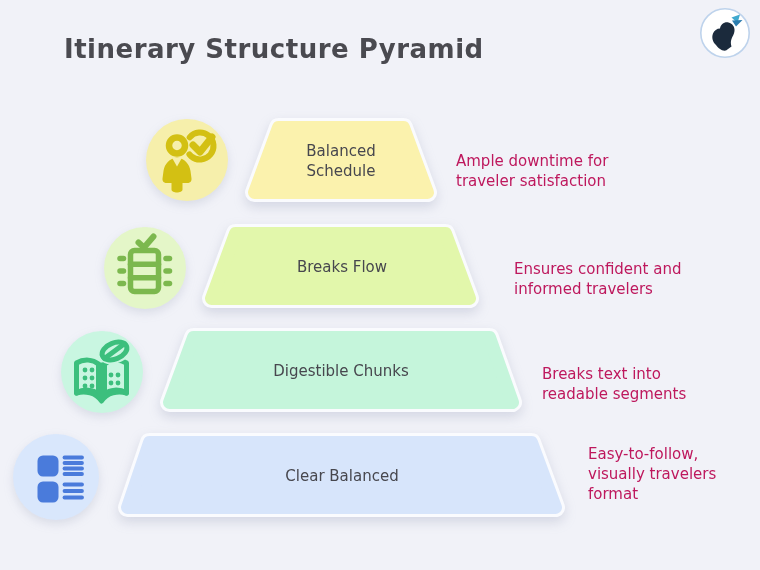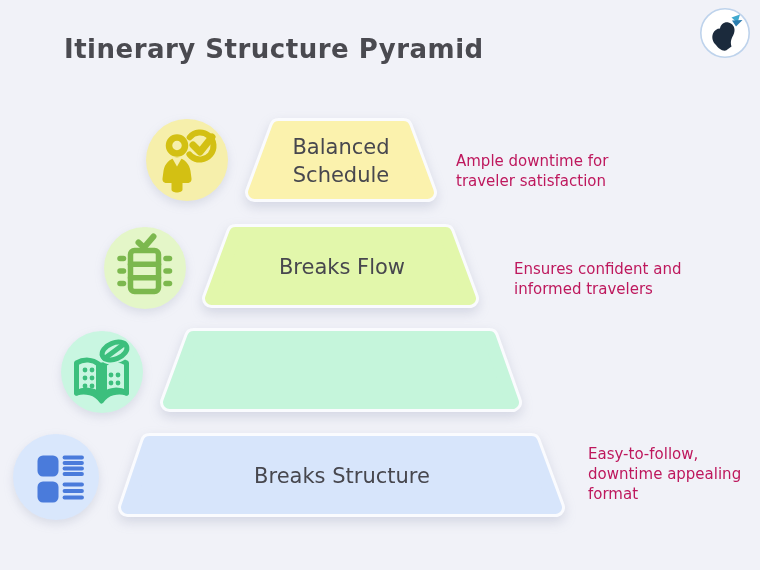--- a/index.html
+++ b/index.html
@@ -24,21 +24,21 @@
 
   .trap{filter:drop-shadow(0 5px 6px rgba(110,120,155,.22));}
   .trap-0{left:238px;top:113px;}
   .trap-1{left:195px;top:219px;}
   .trap-2{left:153px;top:323px;}
   .trap-3{left:111px;top:428px;}
 
   .label{
     display:flex;align-items:center;justify-content:center;
     text-align:center;
-    font-size:21px;line-height:1.35;
+    font-size:15px;line-height:1.35;
     color:#47474e;
   }
   .label-0{left:238px;top:113px;width:206px;height:96px;}
   .label-0 span{max-width:130px;}
   .label-1{left:195px;top:219px;width:294px;height:96px;}
   .label-2{left:153px;top:323px;width:376px;height:96px;}
   .label-3{left:111px;top:428px;width:462px;height:96px;}
 
   .icon{filter:drop-shadow(0 4px 5px rgba(110,120,155,.18));}
   .icon-0{left:146px;top:119px;}
@@ -138,20 +138,24 @@
     <g fill="none" stroke-linecap="round" stroke-width="5" stroke="#3cbf7d">
       <ellipse cx="53.5" cy="20" rx="13" ry="8" transform="rotate(-22 53.5 20)"></ellipse>
       <path d="M43.5 27.5 L63 13"></path>
     </g>
   </svg>
 
   <svg class="abs trap trap-2" width="376" height="96" viewBox="0 0 376 96">
     <path d="M40.5 14.5 L336.5 14.5 L359.5 79.5 L16.5 79.5 Z" stroke-width="19" stroke-linejoin="round" fill="#fafbfe" stroke="#fafbfe"></path>
     <path d="M40.5 14.5 L336.5 14.5 L359.5 79.5 L16.5 79.5 Z" stroke-width="13" stroke-linejoin="round" fill="#c5f5db" stroke="#c5f5db"></path>
   </svg>
+  <div class="abs label label-2">
+      <span>Digestible Chunks</span>
+    </div>
+  <div class="abs desc desc-2">Breaks text into readable segments</div>
 
   <svg class="abs icon icon-3" width="86" height="86" viewBox="0 0 86 86">
     <circle cx="43" cy="43" r="43" fill="#d9e7fc"></circle>
     <g fill="#4a7bdb">
       <rect x="24.5" y="21.5" width="21" height="21" rx="5.5"></rect>
       <rect x="24.5" y="47.5" width="21" height="21" rx="5.5"></rect>
     </g>
     <g stroke-linecap="round" stroke-width="3.8" stroke="#4a7bdb">
       <line x1="51.5" y1="23.5" x2="69" y2="23.5"></line>
       <line x1="51.5" y1="29" x2="69" y2="29"></line>
@@ -161,17 +165,17 @@
       <line x1="51.5" y1="57" x2="69" y2="57"></line>
       <line x1="51.5" y1="63.5" x2="69" y2="63.5"></line>
     </g>
   </svg>
 
   <svg class="abs trap trap-3" width="462" height="96" viewBox="0 0 462 96">
     <path d="M38.5 14.5 L420.5 14.5 L444.5 79.5 L16.5 79.5 Z" stroke-width="19" stroke-linejoin="round" fill="#fafbfe" stroke="#fafbfe"></path>
     <path d="M38.5 14.5 L420.5 14.5 L444.5 79.5 L16.5 79.5 Z" stroke-width="13" stroke-linejoin="round" fill="#d7e5fb" stroke="#d7e5fb"></path>
   </svg>
   <div class="abs label label-3">
-      <span>Breaks Structure</span>
+      <span>Clear Balanced</span>
     </div>
-  <div class="abs desc desc-3">Easy-to-follow, downtime appealing format</div>
+  <div class="abs desc desc-3">Easy-to-follow, visually travelers format</div>
 
 </div>
 
 </body></html>

